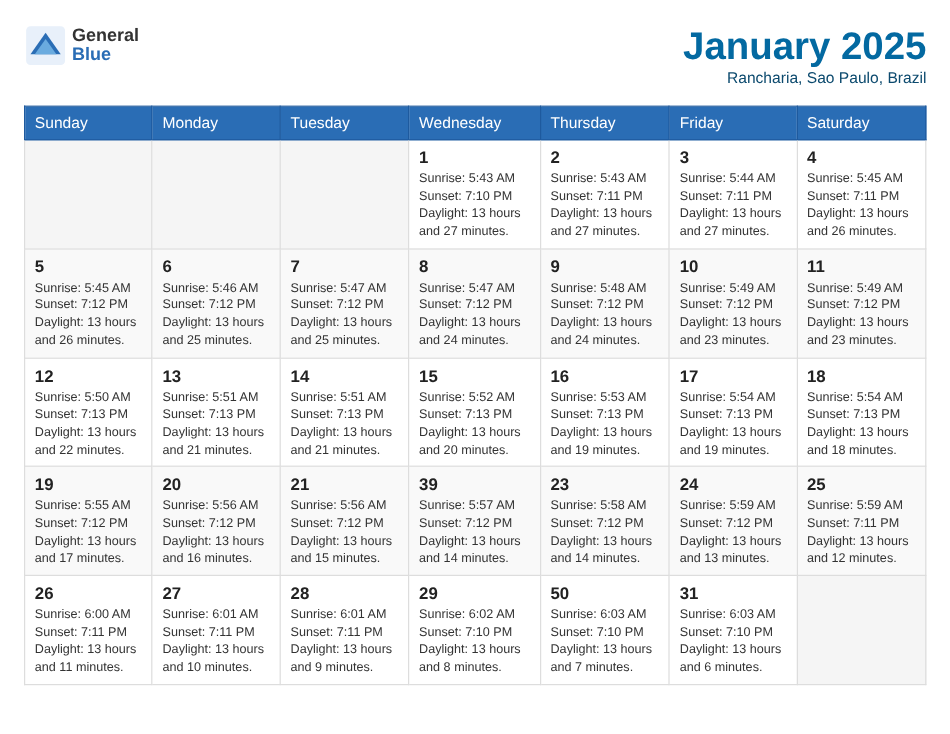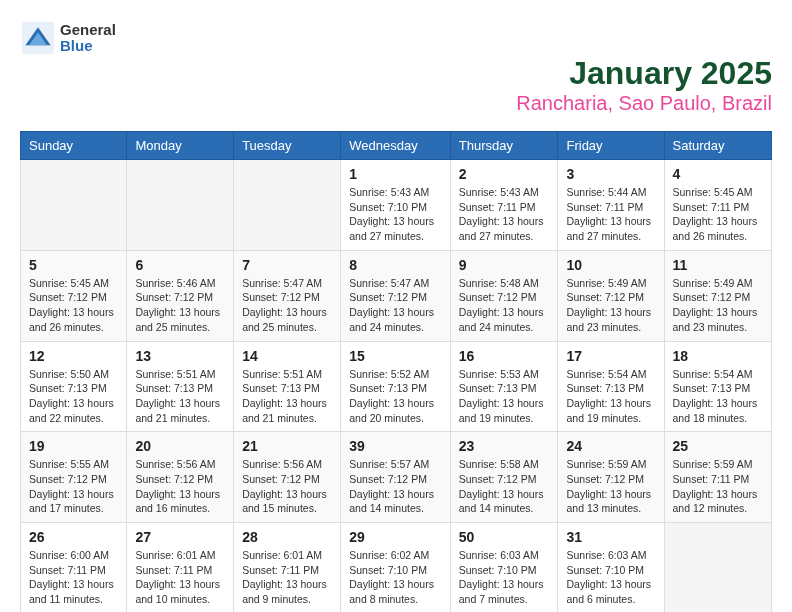--- a/index.html
+++ b/index.html
@@ -31,26 +31,25 @@
     .logo-icon {
       width: 36px;
       height: 36px;
     }
     .title-block {
       text-align: right;
     }
     .month-title {
       font-size: 32px;
       font-weight: bold;
-      color: #14532d;
-      margin-top: 35px;
+      color: #0369a1;
     }
     .subtitle {
-      font-size: 20px;
-      color: #ec4899;
+      font-size: 13px;
+      color: #0c4a6e;
     }
     .calendar {
       width: 100%;
       border-collapse: collapse;
       border: 1px solid #ccc;
     }
     .calendar th {
       background-color: #2a6db5;
       color: #fff;
       text-align: left;

